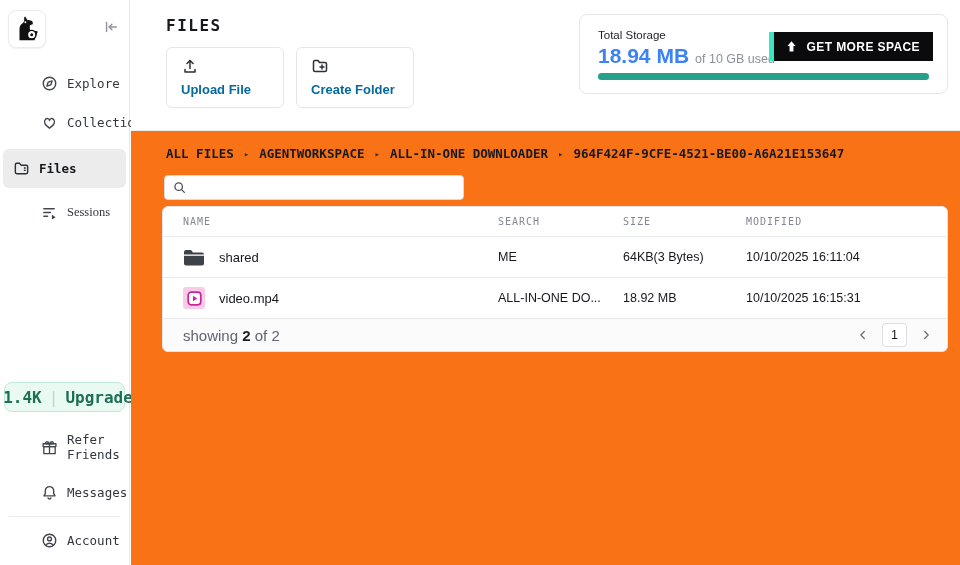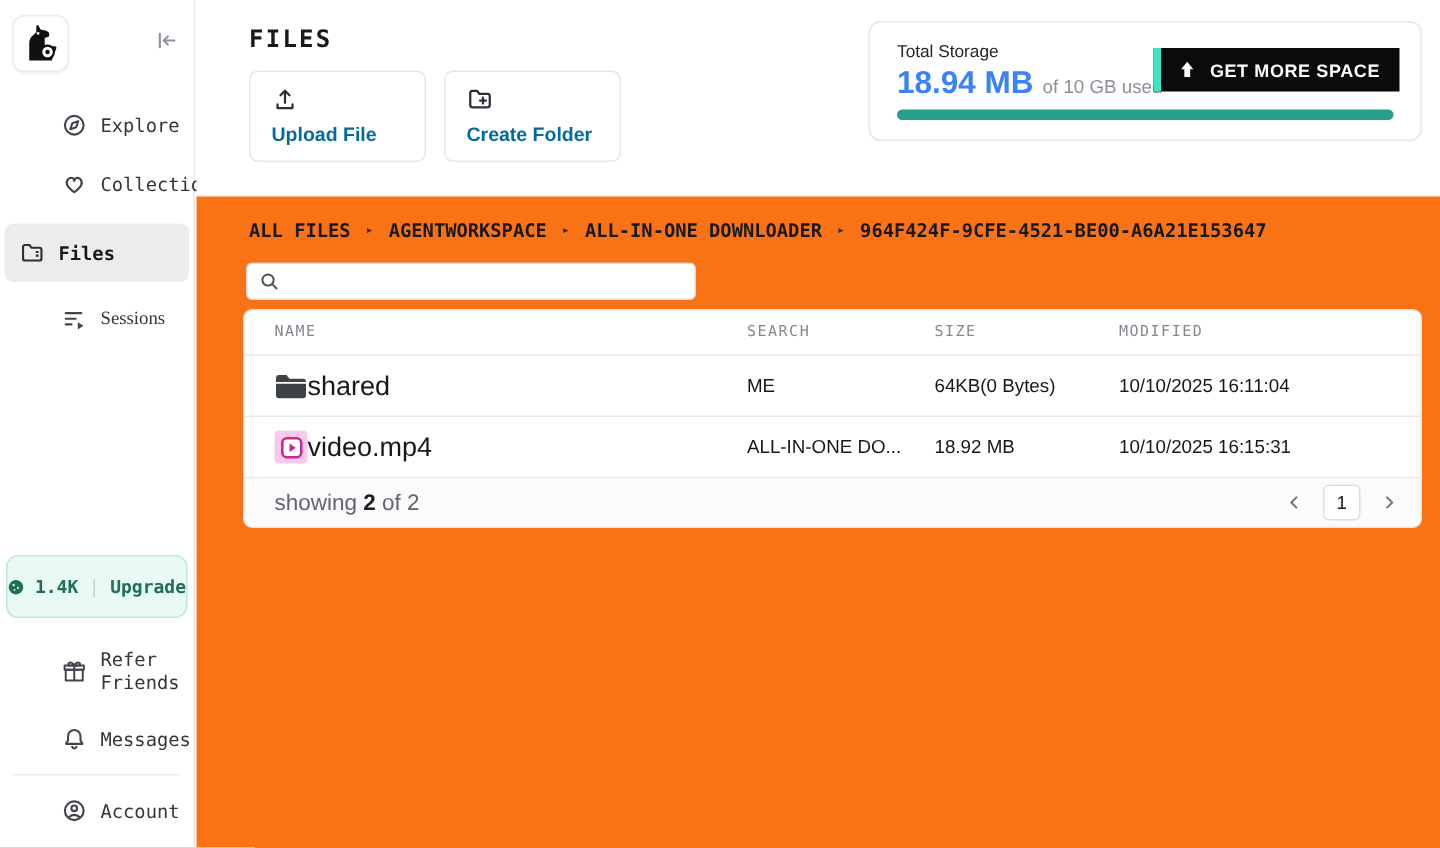--- a/index.html
+++ b/index.html
@@ -18,23 +18,23 @@
   .collapse-btn { margin-top:9px; cursor:pointer; line-height:0; }
 
   .nav { margin-top:16px; display:flex; flex-direction:column; }
   .nav-item { display:flex; align-items:center; gap:9px; padding:11px 4px 11px 13px;
               font-family:"DejaVu Sans Mono", monospace; font-size:12.5px; color:#33363c; cursor:pointer;margin-left:28px; }
   .nav-item .ic { line-height:0; flex:0 0 auto; }
   .nav-item.active { background:#ececec; border-radius:6px; margin:7px 3px 0 3px; padding-left:10px; font-weight:bold; color:#17191d; }
   .nav-item.sessions { margin-top:5px;font-family:Liberation Serif, serif; }
   .spacer { flex:1; }
 
-  .credits-badge { margin:0 4px 9px 4px; height:42px; border:1px solid #bfe9d6; background:#e9faf2; border-radius:8px;
+  .credits-badge { margin:0 4px 9px 4px; height:30px; border:1px solid #bfe9d6; background:#e9faf2; border-radius:8px;
                    display:flex; align-items:center; justify-content:center; gap:7px;
-                   font-family:"DejaVu Sans Mono", monospace; font-size:12px; font-weight:bold; color:#1d6f55; cursor:pointer; }
+                   font-family:"DejaVu Sans Mono", monospace; font-size:16px; font-weight:bold; color:#1d6f55; cursor:pointer; }
   .badge-divider { color:#bdd4ca; font-weight:normal; }
   .account-divider { border-top:1px solid #ececec; margin:4px 9px; }
   .sidebar-bottom { padding-bottom:5px; }
 
   
   .header { position:absolute; left:131px; top:0; width:829px; height:131px; background:#fff; border-bottom:1px solid #ededed; }
   .page-title { position:absolute; left:35px; top:16px; font-family:"DejaVu Sans Mono", monospace;
                 font-size:16px; font-weight:bold; letter-spacing:1.5px; color:#17191d; }
   .action-cards { position:absolute; left:35px; top:47px; display:flex; gap:12px; }
   .action-card { border:1px solid #e5e6e8; border-radius:6px; background:#fff; padding:9px 14px 10px 14px; min-width:118px; cursor:pointer; }
@@ -63,21 +63,21 @@
                 background:#fff; display:flex; align-items:center; gap:6px; padding:0 8px; }
   .search-box input { border:none; outline:none; flex:1; background:transparent;
                       font-family:"DejaVu Sans Mono", monospace; font-size:11px; letter-spacing:.8px; color:#33363c; }
   .search-box input::placeholder { color:#9ca1aa; }
 
   .files-table { position:absolute; left:31px; top:75px; width:786px; border:1px solid #e2e4e8; border-radius:6px; overflow:hidden; background:#fff; }
   .trow { display:grid; grid-template-columns:335px 125px 123px 1fr; align-items:center; }
   .thead { height:29px; color:#83878f; font-family:"DejaVu Sans Mono", monospace; font-size:10px; letter-spacing:1px; }
   .thead .cell-first { padding-left:20px; }
   .tbody-row { height:41px; border-top:1px solid #e9eaee; font-size:12.5px; color:#16181d; cursor:pointer; }
-  .name-cell { display:flex; align-items:center; padding-left:20px; font-size:18px;text-align:center; }
+  .name-cell { display:flex; align-items:center; gap:14px; padding-left:20px; font-size:13px;text-align:center; }
   .file-icon-wrap { width:22px; height:22px; display:flex; align-items:center; justify-content:center; line-height:0; }
   .video-icon-bg { width:22px; height:22px; background:#f8cbe9; border-radius:3px; display:flex; align-items:center; justify-content:center; }
 
   .tfoot { height:33px; border-top:1px solid #e9eaee; background:#fbfbfc; display:flex; align-items:center;
            justify-content:space-between; padding:0 12px 0 20px; }
   .showing { font-size:15px; color:#606570; }
   .showing b { color:#1b1e24; }
   .pagination { display:flex; align-items:center; gap:10px; }
   .page-chevron { width:18px; height:18px; display:flex; align-items:center; justify-content:center; cursor:pointer; line-height:0; }
   .page-box { width:25px; height:24px; border:1px solid #dcdee2; border-radius:4px; background:#fff;
@@ -268,21 +268,21 @@
         <div class="name-cell">
           <span class="file-icon-wrap">
             <svg width="22" height="19" viewBox="0 0 22 19">
               <path fill="#3d4148" d="M1 4 Q1 2 3 2 H8 L10 4.5 H19 Q21 4.5 21 6.5 V15.5 Q21 17.5 19 17.5 H3 Q1 17.5 1 15.5 Z"></path>
               <path stroke="#fff" stroke-width="1.2" d="M1 7.2 H21"></path>
             </svg>
           </span>
           <span>shared</span>
         </div>
         <div>ME</div>
-        <div>64KB(0 Bytes)</div>
+        <div>64KB(3 Bytes)</div>
         <div>10/10/2025 16:11:04</div>
       </div>
 
       <div class="trow tbody-row">
         <div class="name-cell">
           <span class="video-icon-bg">
             <svg width="15" height="15" viewBox="0 0 15 15">
               <rect x="1.2" y="1.2" width="12.6" height="12.6" rx="3" fill="#fff" stroke="#c92699" stroke-width="1.7"></rect>
               <path d="M6 4.7 L10.2 7.5 L6 10.3 Z" fill="#c92699"></path>
             </svg>

